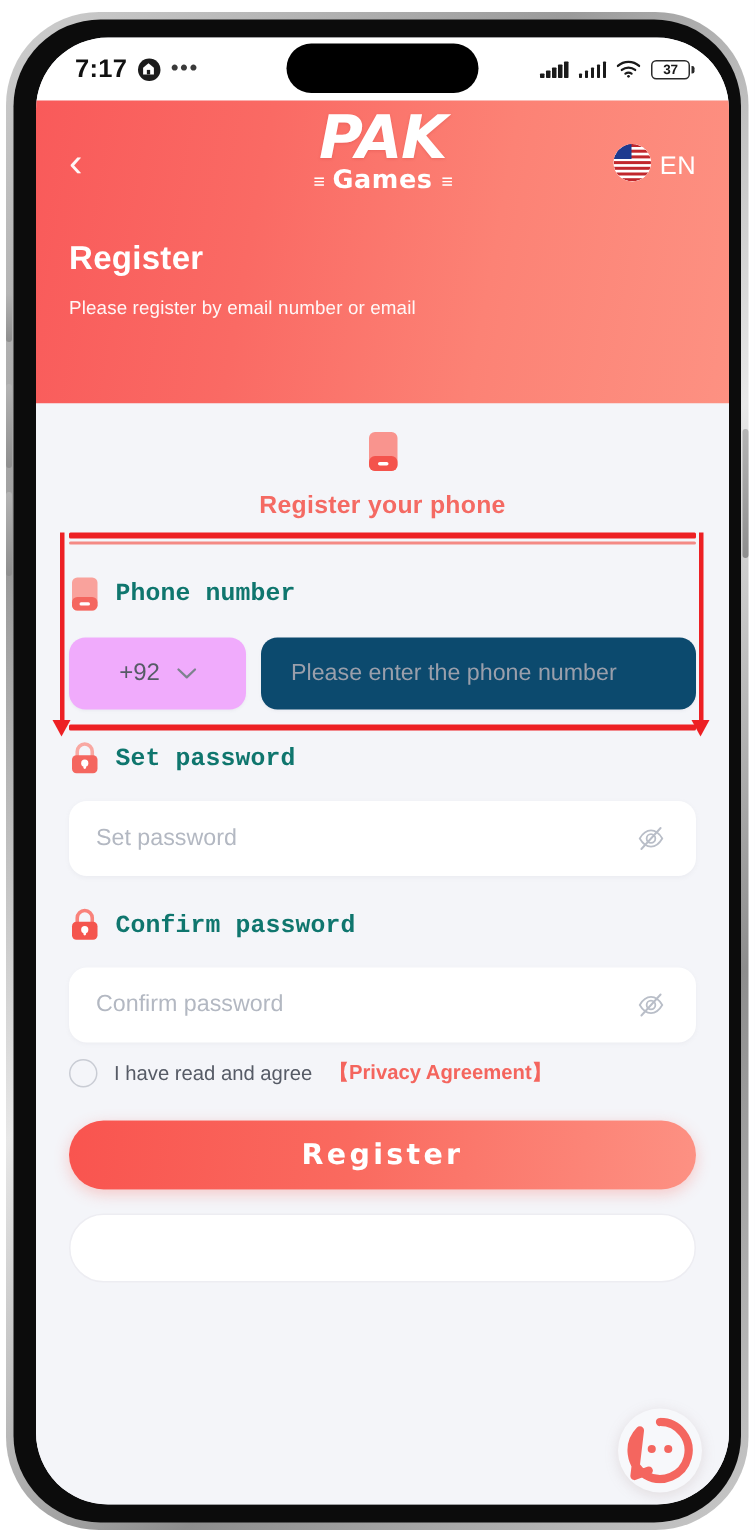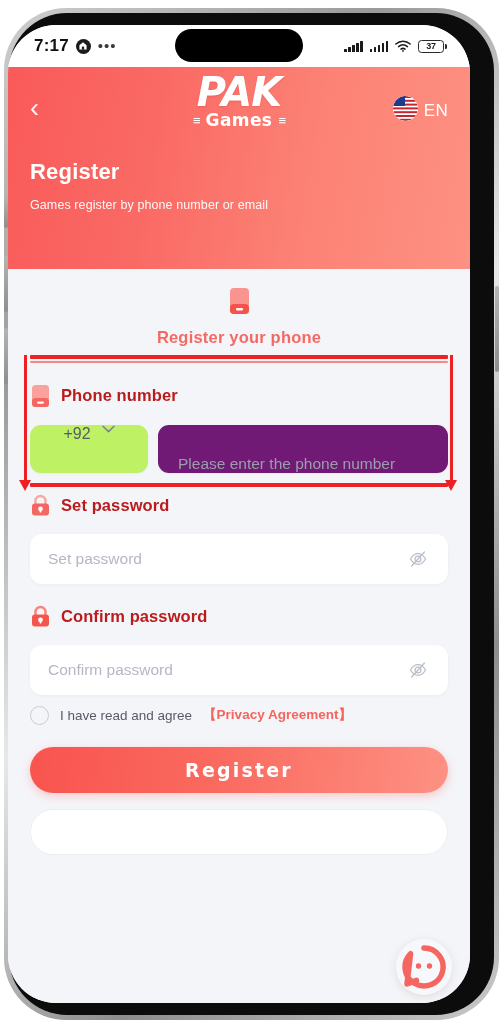--- a/index.html
+++ b/index.html
@@ -18,21 +18,21 @@
     background:linear-gradient(135deg,#cfcfcf 0%,#9a9a9a 25%,#e8e8e8 50%,#8d8d8d 75%,#c9c9c9 100%);
     padding:5px;
   }
   .phone-bezel{
     position:absolute; left:9px; top:13px;
     width:485px; height:1002px;
     border-radius:58px;
     background:#0c0c0c;
   }
   .phone-screen{
-    position:absolute; left:8px; top:25px;
+    position:absolute; left:24px; top:25px;
     width:462px; height:978px;
     border-radius:48px;
     background:#f4f5f9;
     overflow:hidden;
   }
   .side-btn{ position:absolute; background:linear-gradient(180deg,#b4b4b4,#8e8e8e); border-radius:2px; }
   .sb-mute{ left:0px; top:188px; width:4px; height:32px; }
   .sb-vup{  left:0px; top:248px; width:4px; height:56px; }
   .sb-vdn{  left:0px; top:320px; width:4px; height:56px; }
   .sb-pow{  right:0px; top:278px; width:4px; height:86px; }
@@ -117,33 +117,33 @@
 
   .tab-zone{ padding-top:18px; display:flex; flex-direction:column; align-items:center; }
   .tab-phone-ic{ width:27px;height:30px; }
   .tab-label{
     font-size:16.5px; font-weight:700; color:#f46a63; margin-top:11px; letter-spacing:.2px;
   }
   .tab-underline{ width:100%; height:1.6px; background:#f48a85; margin-top:14px; border-radius:2px; }
 
   .field-block{ margin-top:20px; }
   .field-head{ display:flex; align-items:center; gap:10px; height:26px; }
-  .field-head .lbl{ font-size:16.5px; font-weight:600; color:#b91c1c; letter-spacing:.1px; }
+  .field-head .lbl{ font-size:16.5px; font-weight:600; color:#0f766e; letter-spacing:.1px;font-family:Liberation Mono, monospace; }
 
   .phone-row{ display:flex; gap:10px; margin-top:16px; }
   .cc-box{
-    width:118px; height:48px; background:#bef264; border-radius:11px;
-    display:flex; justify-content:center; gap:11px; cursor:pointer;
+    width:118px; height:48px; background:#f0abfc; border-radius:11px;
+    display:flex; align-items:center; justify-content:center; gap:11px; cursor:pointer;
     box-shadow:0 1px 2px rgba(150,150,165,.10);
   }
   .cc-box .cc{ font-size:16px; color:#565b66; }
   .chev{ width:13px;height:8px; }
   .ph-input{
-    flex:1; height:48px; background:#701a75; border-radius:11px;
-    display:flex; align-items:flex-end; padding:0 20px;
+    flex:1; height:48px; background:#0c4a6e; border-radius:11px;
+    display:flex; align-items:center; padding:0 20px;
     box-shadow:0 1px 2px rgba(150,150,165,.10);
   }
   .ph-input .ph{ font-size:15.5px; color:#9a9fab; }
 
   .input-box{
     position:relative; height:50px; background:#fff; border-radius:12px;
     display:flex; align-items:center; padding:0 18px; margin-top:15px;
     box-shadow:0 1px 3px rgba(150,150,165,.09);
   }
   .input-box .txt-ph{ font-size:15.5px; color:#b3b8c2; }
@@ -282,21 +282,21 @@
               <rect y="22.8" width="25" height="2" fill="#c1272d"></rect>
               <rect x="0" y="0" width="12" height="10" fill="#1d3a8f"></rect>
             </g>
           </svg>
         </div>
         <div class="lang-txt">EN</div>
       </div>
     </div>
 
     <div class="hdr-title">Register</div>
-    <div class="hdr-sub">Games register by phone number or email</div>
+    <div class="hdr-sub">Please register by email number or email</div>
   </div>
 
   <div class="body-area">
 
     <div class="tab-zone">
       <svg class="tab-phone-ic" viewBox="0 0 27 30">
         <rect x="4" y="1" width="19" height="26" rx="4" fill="#f9948e"></rect>
         <rect x="4" y="17" width="19" height="10" rx="4" fill="#f4534c"></rect>
         <rect x="10" y="21" width="7" height="2.4" rx="1.2" fill="#ffffff"></rect>
       </svg>

